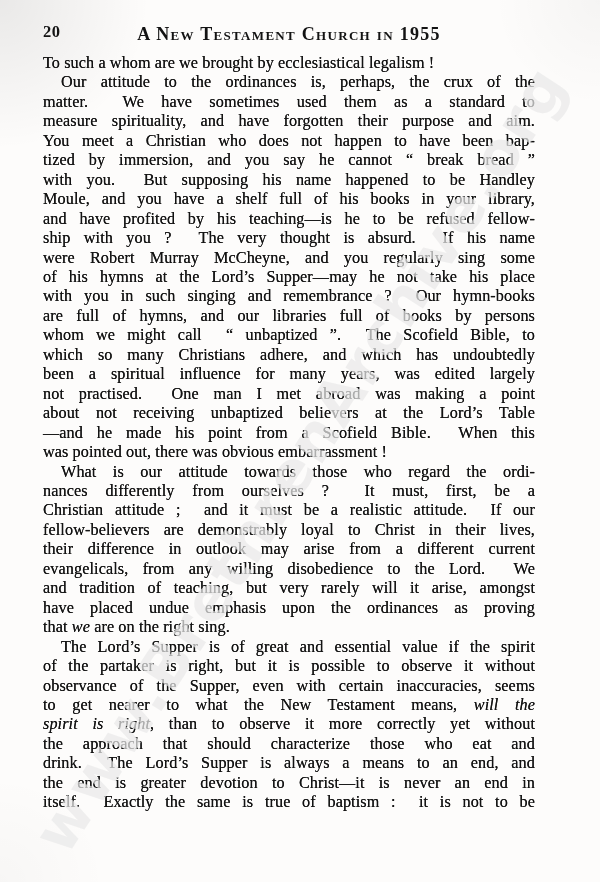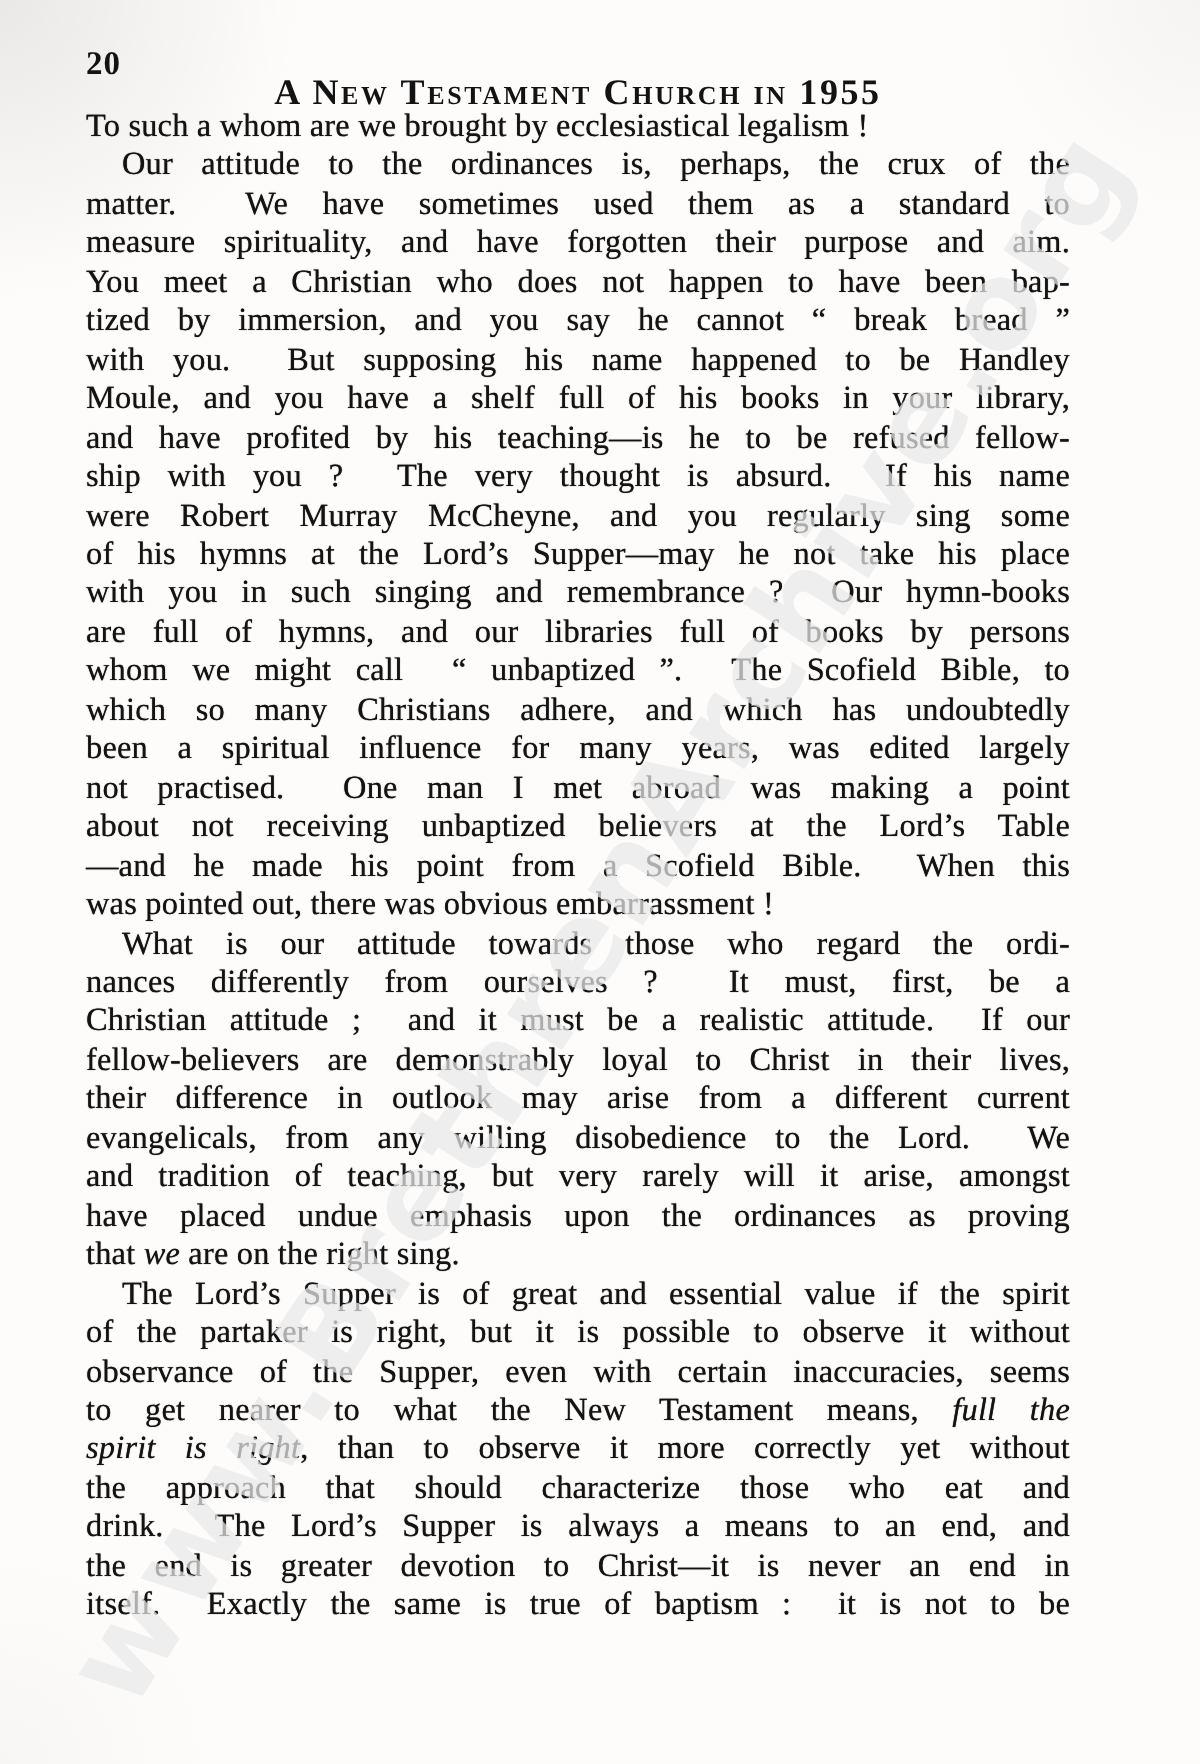--- a/index.html
+++ b/index.html
@@ -40,21 +40,21 @@
     position: absolute;
     left: 0;
     top: 2px;
     font-size: 16.5px;
     font-weight: 700;
     letter-spacing: 0.5px;
   }
   .running-title {
     position: absolute;
     left: 50%;
-    top: 16px;
+    top: 4px;
     transform: translateX(-50%);
     white-space: nowrap;
     font-variant: small-caps;
     font-weight: 700;
     font-size: 18px;
     letter-spacing: 1.3px;
   }
   .body-text {
     position: relative;
     z-index: 2;
@@ -129,21 +129,21 @@
       <div class="line"><span>Christian attitude ; &nbsp;and it must be a realistic attitude. &nbsp;If our</span></div>
       <div class="line"><span>fellow-believers are demonstrably loyal to Christ in their lives,</span></div>
       <div class="line"><span>their difference in outlook may arise from a different current</span></div>
       <div class="line"><span>evangelicals, from any willing disobedience to the Lord. &nbsp;We</span></div>
       <div class="line"><span>and tradition of teaching, but very rarely will it arise, amongst</span></div>
       <div class="line"><span>have placed undue emphasis upon the ordinances as proving</span></div>
       <div class="line end"><span>that </span><span class="it">we</span><span> are on the right sing.</span></div>
       <div class="line indent"><span>The Lord’s Supper is of great and essential value if the spirit</span></div>
       <div class="line"><span>of the partaker is right, but it is possible to observe it without</span></div>
       <div class="line"><span>observance of the Supper, even with certain inaccuracies, seems</span></div>
-      <div class="line"><span>to get nearer to what the New Testament means, </span><span class="it">full the</span></div>
+      <div class="line"><span>to get nearer to what the New Testament means, </span><span class="it">will the</span></div>
       <div class="line"><span class="it">spirit is right</span><span>, than to observe it more correctly yet without</span></div>
       <div class="line"><span>the approach that should characterize those who eat and</span></div>
       <div class="line"><span>drink. &nbsp;The Lord’s Supper is always a means to an end, and</span></div>
       <div class="line"><span>the end is greater devotion to Christ—it is never an end in</span></div>
       <div class="line"><span>itself. &nbsp;Exactly the same is true of baptism : &nbsp;it is not to be</span></div>
     </div>
 
   <div class="watermark">www.BrethrenArchive.org</div>
 
 </div>

